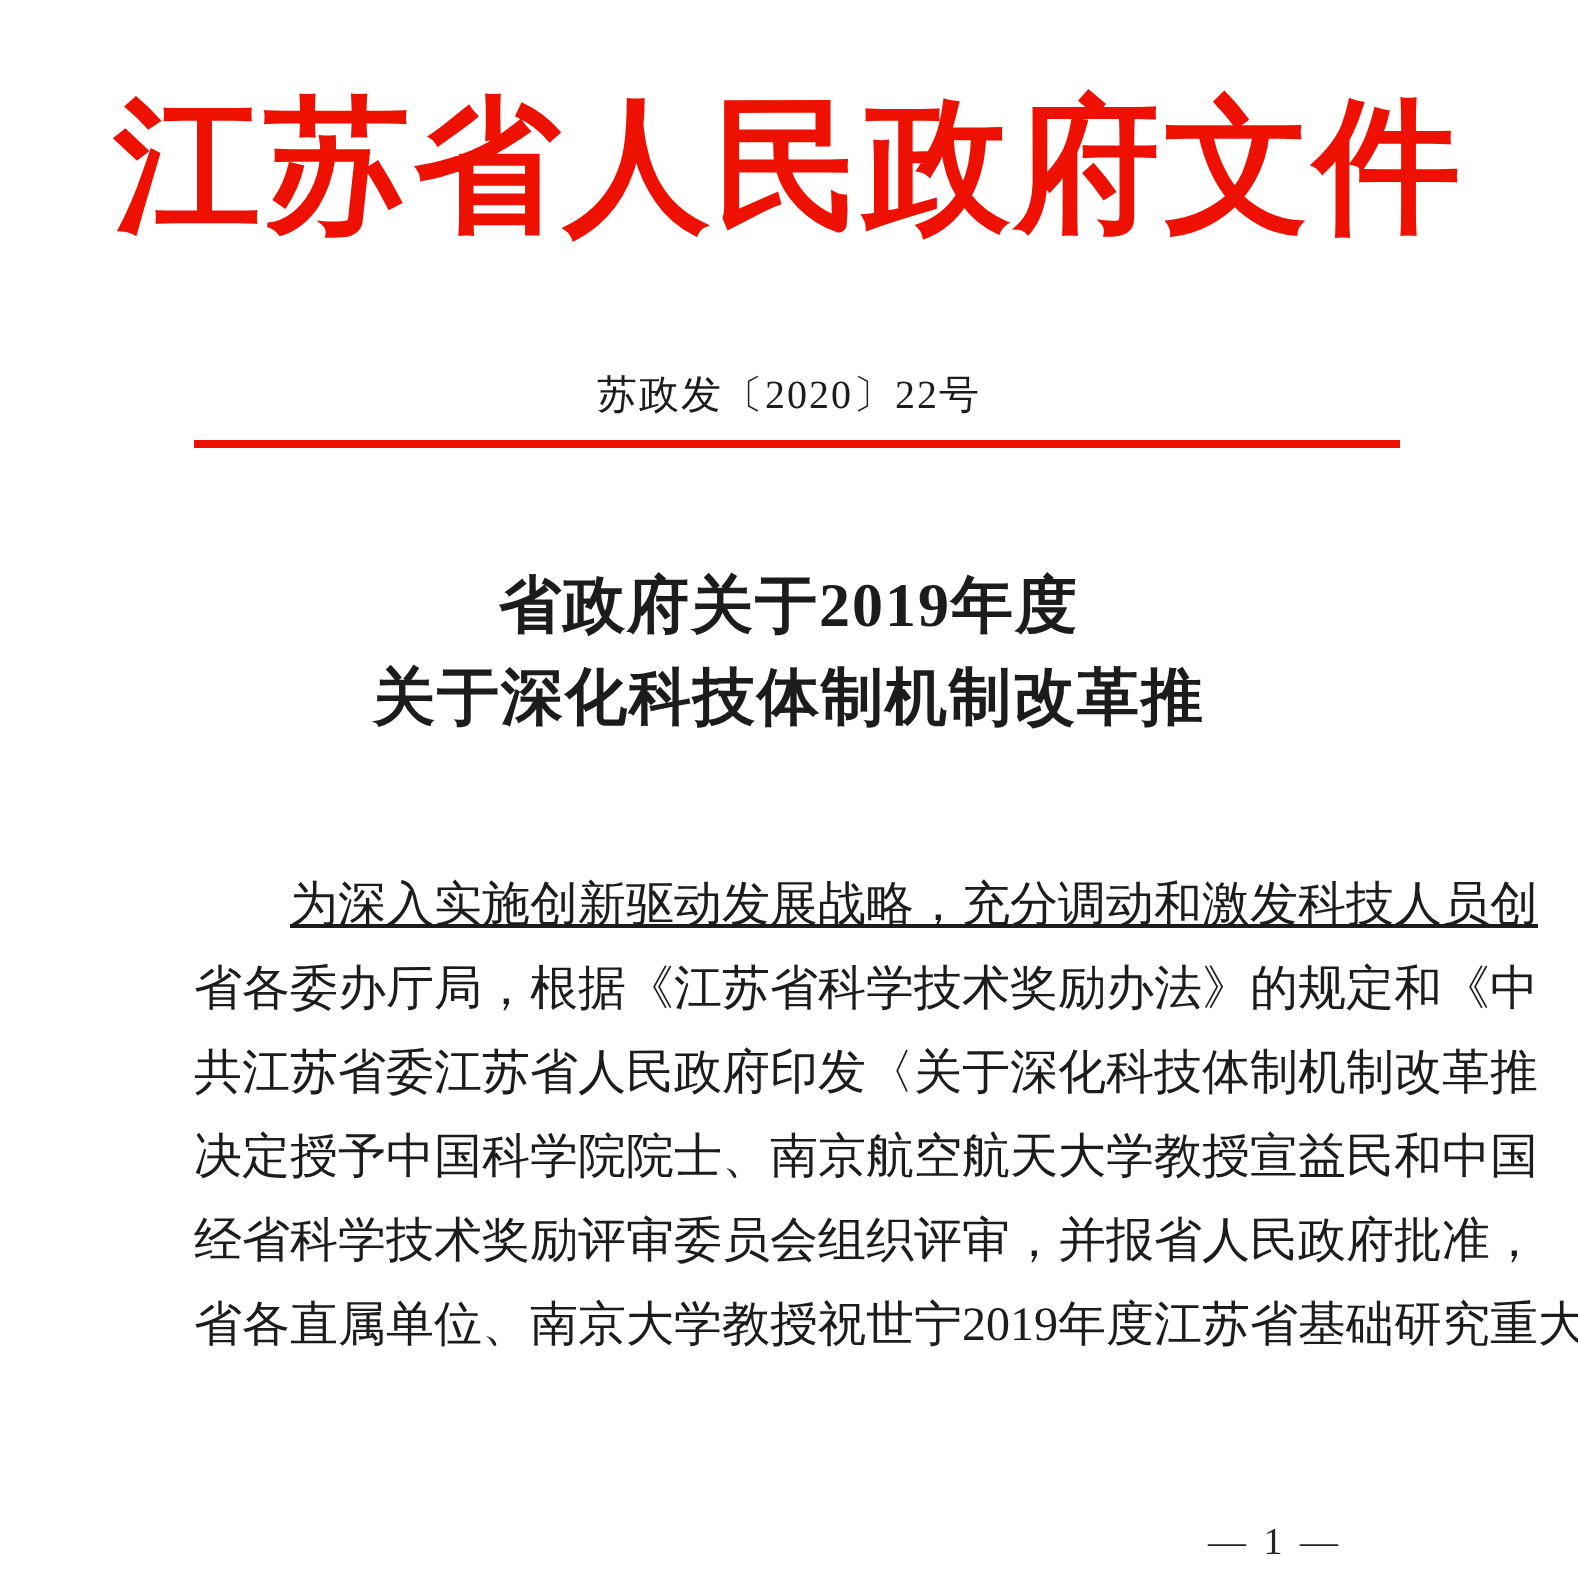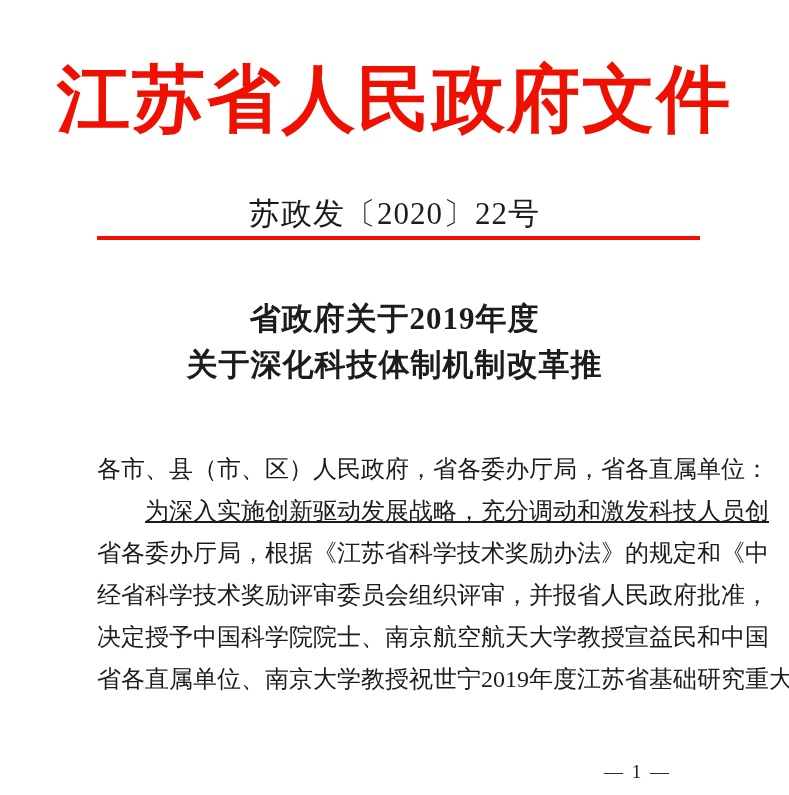--- a/index.html
+++ b/index.html
@@ -10,33 +10,33 @@
   .page {
     position: relative;
     width: 789px;
     height: 795px;
     background: #ffffff;
     font-family: "Liberation Serif", "DejaVu Serif", serif;
     color: #1c1c1c;
     overflow: hidden;
   }
   .header-title {
-    margin: 16px;
+    margin: 0;
     padding-top: 36px;
     text-align: center;
     font-size: 73px;
     font-weight: 900;
     letter-spacing: 2px;
     line-height: 96px;
     white-space: nowrap;
   }
   .doc-number {
     margin-top: 52px;
     text-align: center;
-    font-size: 31px;
+    font-size: 20px;
     letter-spacing: 1px;
     line-height: 28px;
   }
   .red-rule {
     margin: 8px 0 0 97px;
     width: 603px;
     height: 4px;
     border: none;
   }
   .doc-title {
@@ -81,23 +81,23 @@
   <div class="doc-number">苏政发〔2020〕22号</div>
 
   <hr class="red-rule" style="background-color: rgb(238, 16, 0);">
 
   <div class="doc-title">
     <div>省政府关于2019年度</div>
     <div>关于深化科技体制机制改革推</div>
   </div>
 
   <div class="body-text">
-    <div class="body-line">各市、县（市、区）人民政府，省各委办厅局，省各直属单位：</div>
     <div class="body-line indent">为深入实施创新驱动发展战略，充分调动和激发科技人员创</div>
     <div class="body-line">省各委办厅局，根据《江苏省科学技术奖励办法》的规定和《中</div>
+    <div class="body-line">共江苏省委江苏省人民政府印发〈关于深化科技体制机制改革推</div>
+    <div class="body-line">决定授予中国科学院院士、南京航空航天大学教授宣益民和中国</div>
     <div class="body-line">经省科学技术奖励评审委员会组织评审，并报省人民政府批准，</div>
-    <div class="body-line">决定授予中国科学院院士、南京航空航天大学教授宣益民和中国</div>
     <div class="body-line">省各直属单位、南京大学教授祝世宁2019年度江苏省基础研究重大</div>
   </div>
 
   <div class="page-footer">— 1 —</div>
 
 </div>
 
 </body></html>

